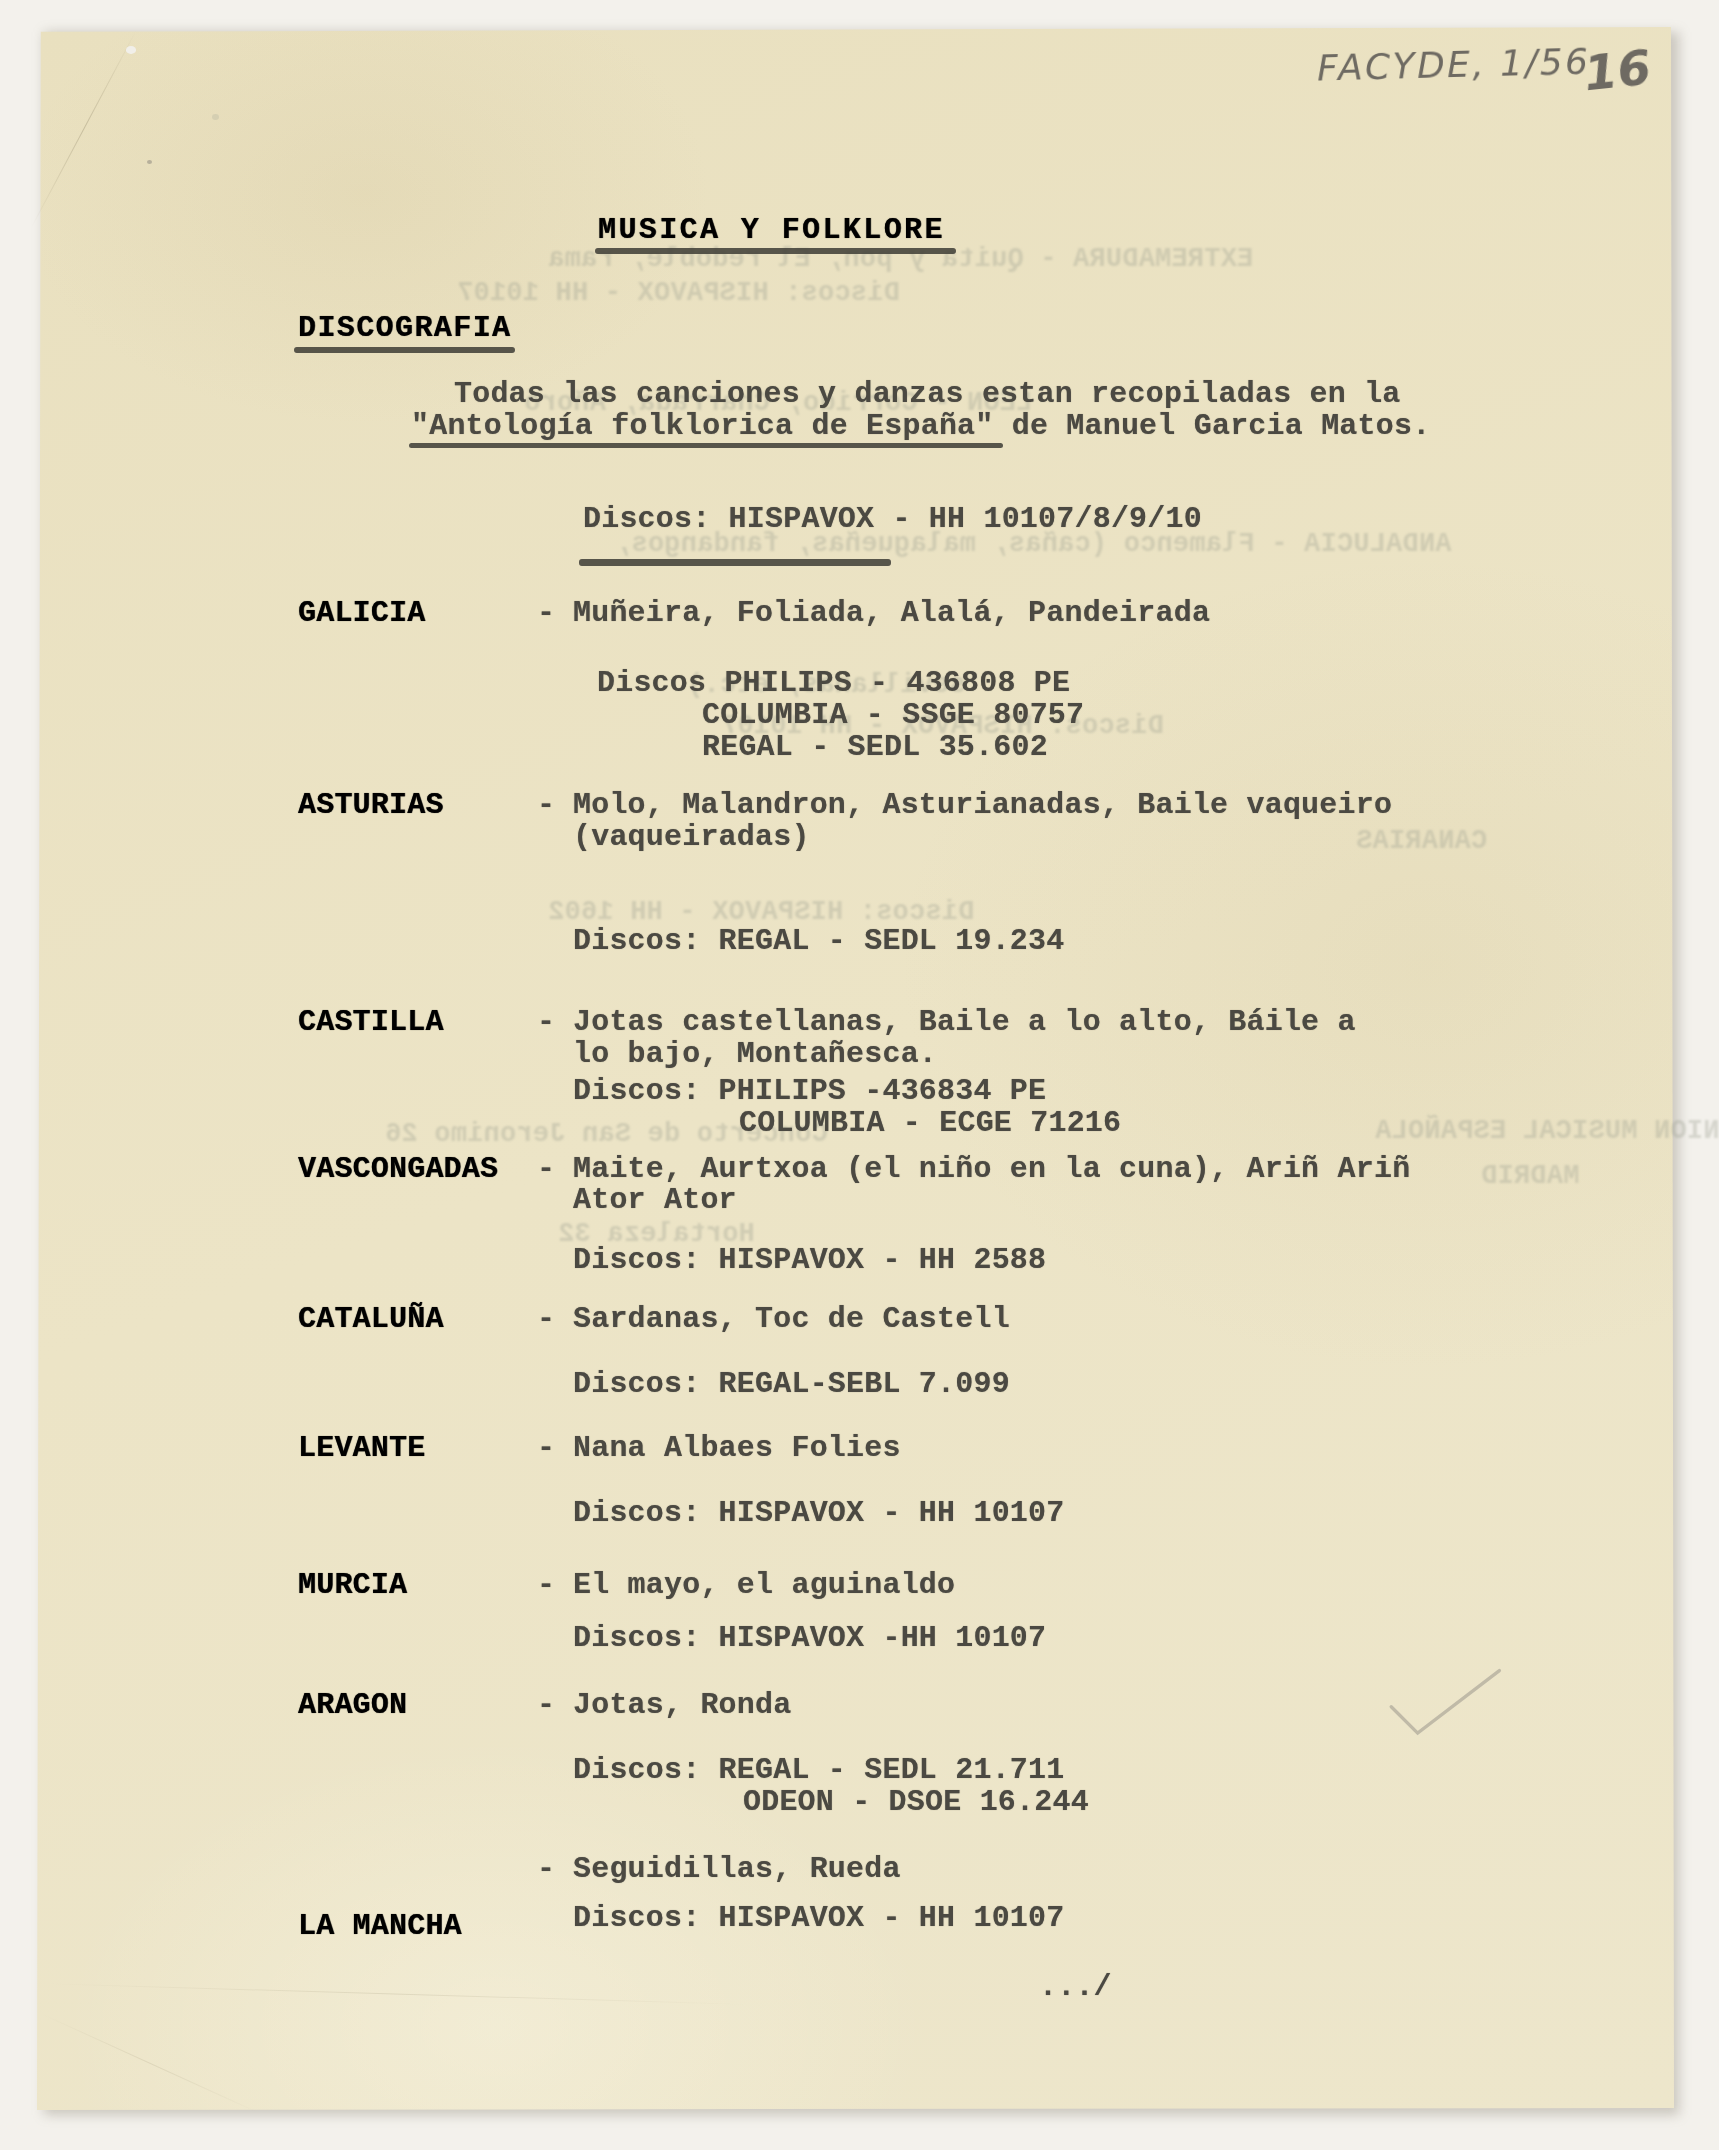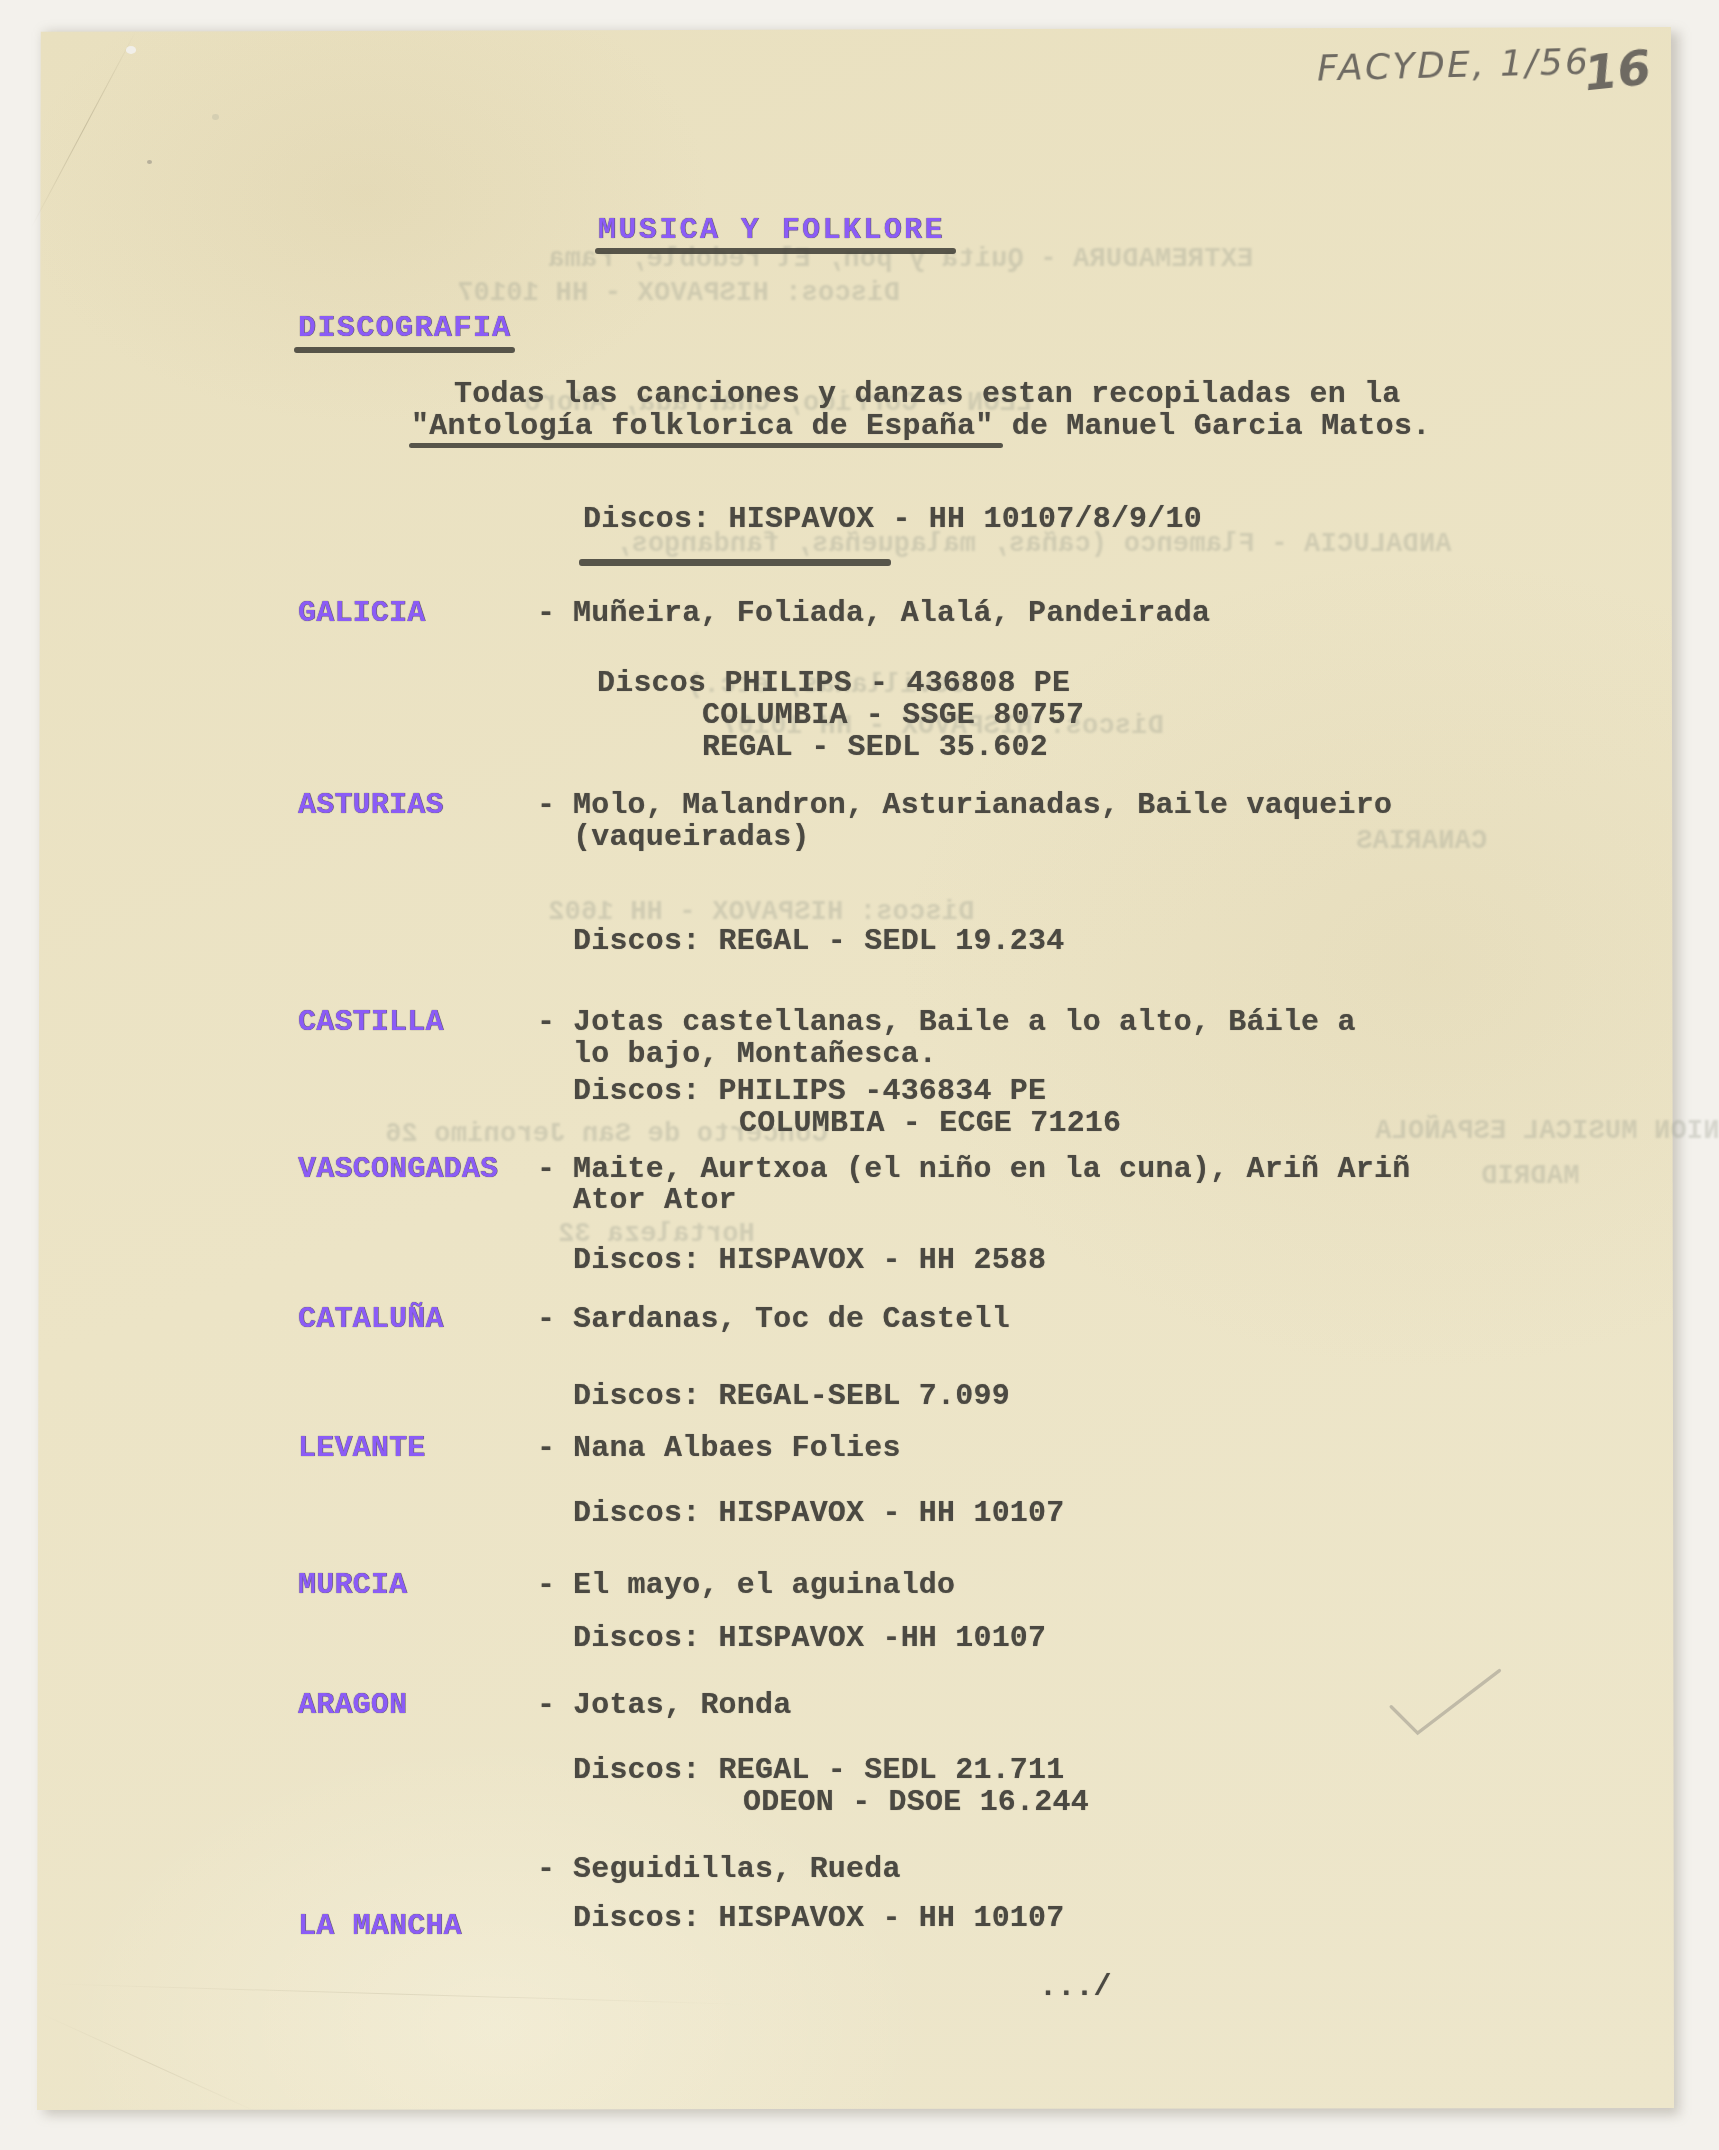--- a/index.html
+++ b/index.html
@@ -24,21 +24,21 @@
   }
   .crease{position:absolute;height:1.4px;transform-origin:0 0;
     background:linear-gradient(to right,rgba(150,140,110,0),rgba(150,140,110,.40),rgba(150,140,110,0));}
   .speck{position:absolute;border-radius:50%;}
   .typed{position:absolute;left:0;top:0;width:100%;height:100%;filter:blur(0.2px);}
   .t{
     position:absolute;font-size:30px;line-height:30px;font-weight:700;
     color:#4b4942;letter-spacing:0.2px;white-space:pre;
     text-shadow:0 0 1px rgba(75,73,66,.55);
   }
-  .h{color:#8b5cf6;text-shadow:0 0 1px rgba(64,62,55,.85),0.5px 0 0 rgba(64,62,55,.7);}
+  .h{color:#000000;text-shadow:0 0 1px rgba(64,62,55,.85),0.5px 0 0 rgba(64,62,55,.7);}
   .title{letter-spacing:2.4px;}
   .heading{letter-spacing:1.4px;}
   .bar{position:absolute;background:#43413a;opacity:.88;border-radius:2.9px;filter:blur(0.5px);}
   .bleed-layer{position:absolute;left:0;top:0;width:100%;height:100%;}
   .bleed{
     position:absolute;transform:scaleX(-1);font-size:27px;line-height:27px;font-weight:700;
     color:#999d8e;opacity:.33;filter:blur(1px);letter-spacing:0.2px;white-space:pre;
   }
   .hand{
     position:absolute;font-family:"DejaVu Sans",sans-serif;font-style:italic;
@@ -114,21 +114,21 @@
         <div class="t" style="left: 573px; top: 1076px;">Discos: PHILIPS -436834 PE</div>
         <div class="t" style="left: 739px; top: 1108px;">COLUMBIA - ECGE 71216</div>
         <div class="t h" style="left: 298px; top: 1154px;">VASCONGADAS</div>
         <div class="t" style="left: 537px; top: 1154px;">-</div>
         <div class="t" style="left: 573px; top: 1154px;">Maite, Aurtxoa (el niño en la cuna), Ariñ Ariñ</div>
         <div class="t" style="left: 573px; top: 1185px;">Ator Ator</div>
         <div class="t" style="left: 573px; top: 1245px;">Discos: HISPAVOX - HH 2588</div>
         <div class="t h" style="left: 298px; top: 1304px;">CATALUÑA</div>
         <div class="t" style="left: 537px; top: 1304px;">-</div>
         <div class="t" style="left: 573px; top: 1304px;">Sardanas, Toc de Castell</div>
-        <div class="t" style="left: 573px; top: 1369px; margin-top: 12px;">Discos: REGAL-SEBL 7.099</div>
+        <div class="t" style="left: 573px; top: 1369px;">Discos: REGAL-SEBL 7.099</div>
         <div class="t h" style="left: 298px; top: 1433px;">LEVANTE</div>
         <div class="t" style="left: 537px; top: 1433px;">-</div>
         <div class="t" style="left: 573px; top: 1433px;">Nana Albaes Folies</div>
         <div class="t" style="left: 573px; top: 1498px;">Discos: HISPAVOX - HH 10107</div>
         <div class="t h" style="left: 298px; top: 1570px;">MURCIA</div>
         <div class="t" style="left: 537px; top: 1570px;">-</div>
         <div class="t" style="left: 573px; top: 1570px;">El mayo, el aguinaldo</div>
         <div class="t" style="left: 573px; top: 1623px;">Discos: HISPAVOX -HH 10107</div>
         <div class="t h" style="left: 298px; top: 1690px;">ARAGON</div>
         <div class="t" style="left: 537px; top: 1690px;">-</div>

